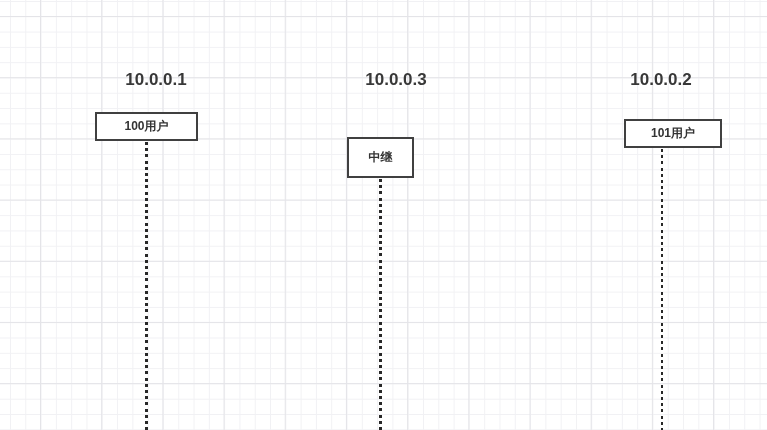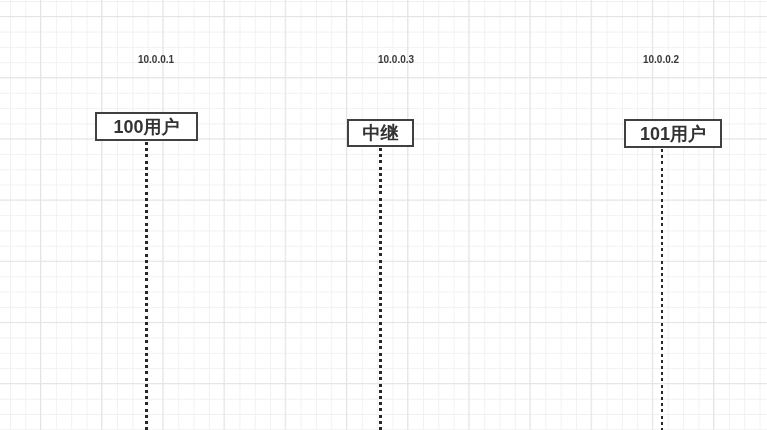--- a/index.html
+++ b/index.html
@@ -29,23 +29,23 @@
       15.3px 15.3px,
       15.3px 15.3px;
     background-position:
       40px 0,
       0 16px,
       10px 0,
       0 1px;
   }
   .ip-label {
     position: absolute;
-    top: 52px;
+    top: 72px;
     transform: translateX(-50%);
-    font-size: 10px;
+    font-size: 17px;
     font-weight: bold;
     color: #383838;
     white-space: nowrap;
     line-height: 16px;
   }
   .lifeline {
     position: absolute;
     width: 2.6px;
     background-image: repeating-linear-gradient(
       to bottom,
@@ -56,21 +56,21 @@
   .actor-box {
     position: absolute;
     box-sizing: border-box;
     border: 2px solid #404040;
     background: #ffffff;
     display: flex;
     align-items: center;
     justify-content: center;
   }
   .actor-box span {
-    font-size: 18px;
+    font-size: 12px;
     font-weight: bold;
     color: #333333;
     white-space: nowrap;
   }
 </style>
 </head>
 <body>
 
 <div class="canvas">
 
@@ -78,20 +78,20 @@
   <div class="ip-label" style="left:384px;margin-left:12px;">10.0.0.3</div>
   <div class="ip-label" style="left:661px;text-align:right;">10.0.0.2</div>
 
   <div class="lifeline" style="left:145.2px; top:142px; height:288px;"></div>
   <div class="lifeline" style="left:379.2px; top:148px; height:282px;"></div>
   <div class="lifeline" style="left:660.7px; top:149px; height:281px;"></div>
 
   <div class="actor-box" style="left:95px; top:112px; width:103px; height:29px;">
     <span>100用户</span>
   </div>
-  <div class="actor-box" style="left:347px; top:119px; width:67px; height:28px;">
+  <div class="actor-box" style="left:347px; top:137px; width:67px; height:41px;">
     <span>中继</span>
   </div>
   <div class="actor-box" style="left:607px; top:119px; width:98px; height:29px;margin-left:17px;">
     <span>101用户</span>
   </div>
 
 </div>
 
 </body></html>

